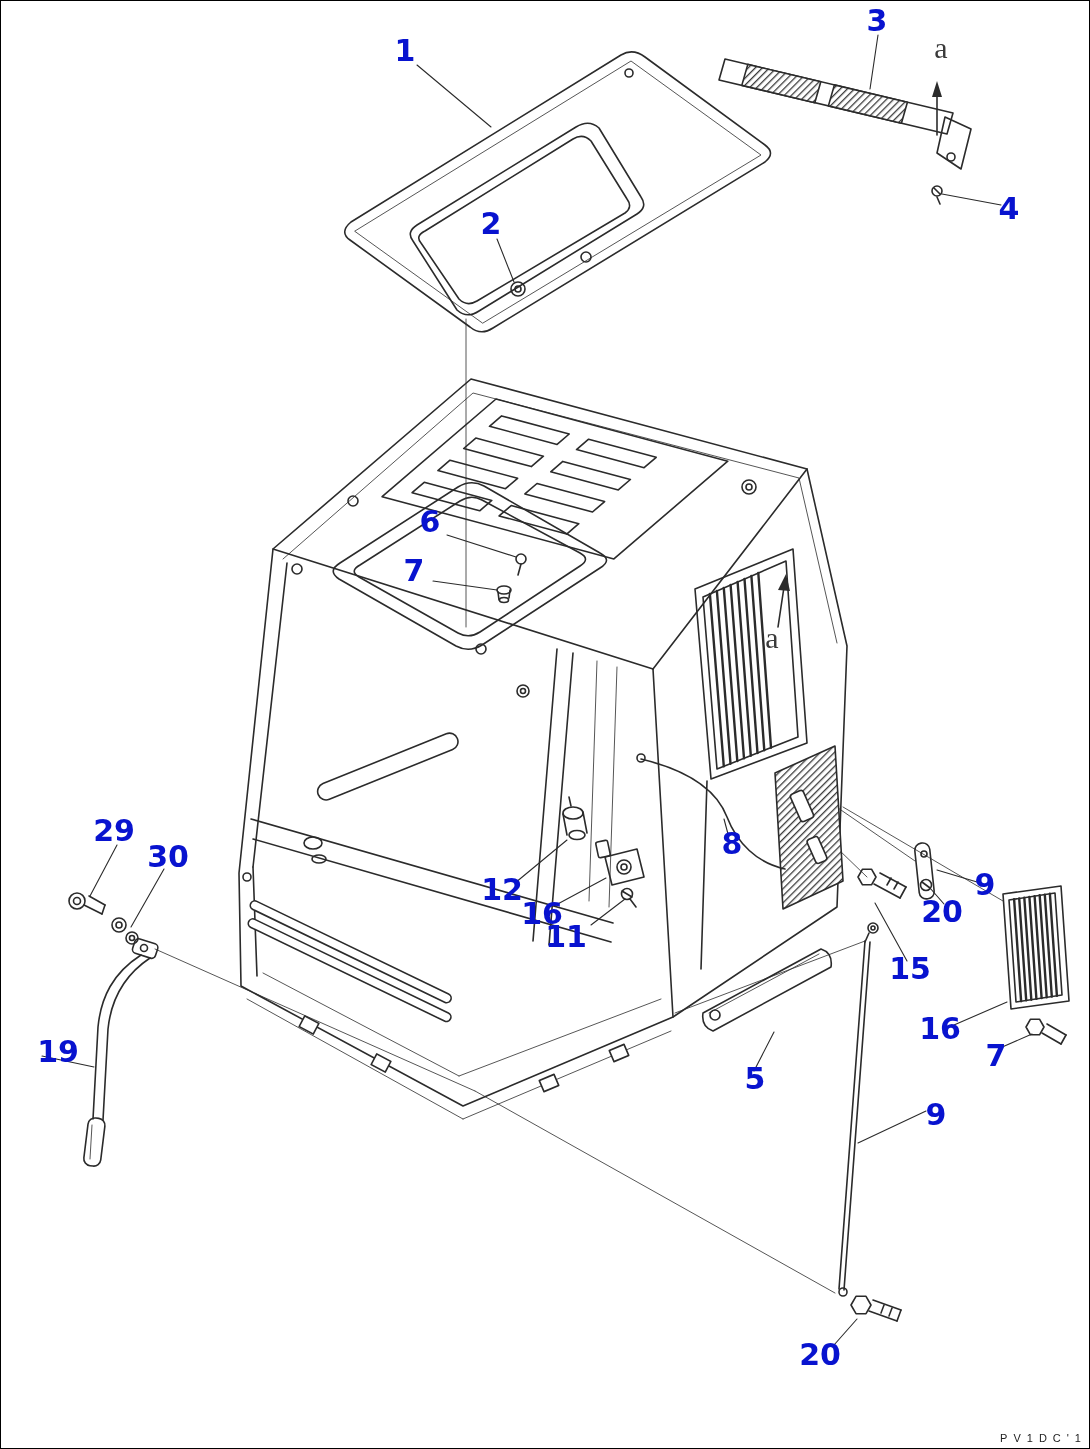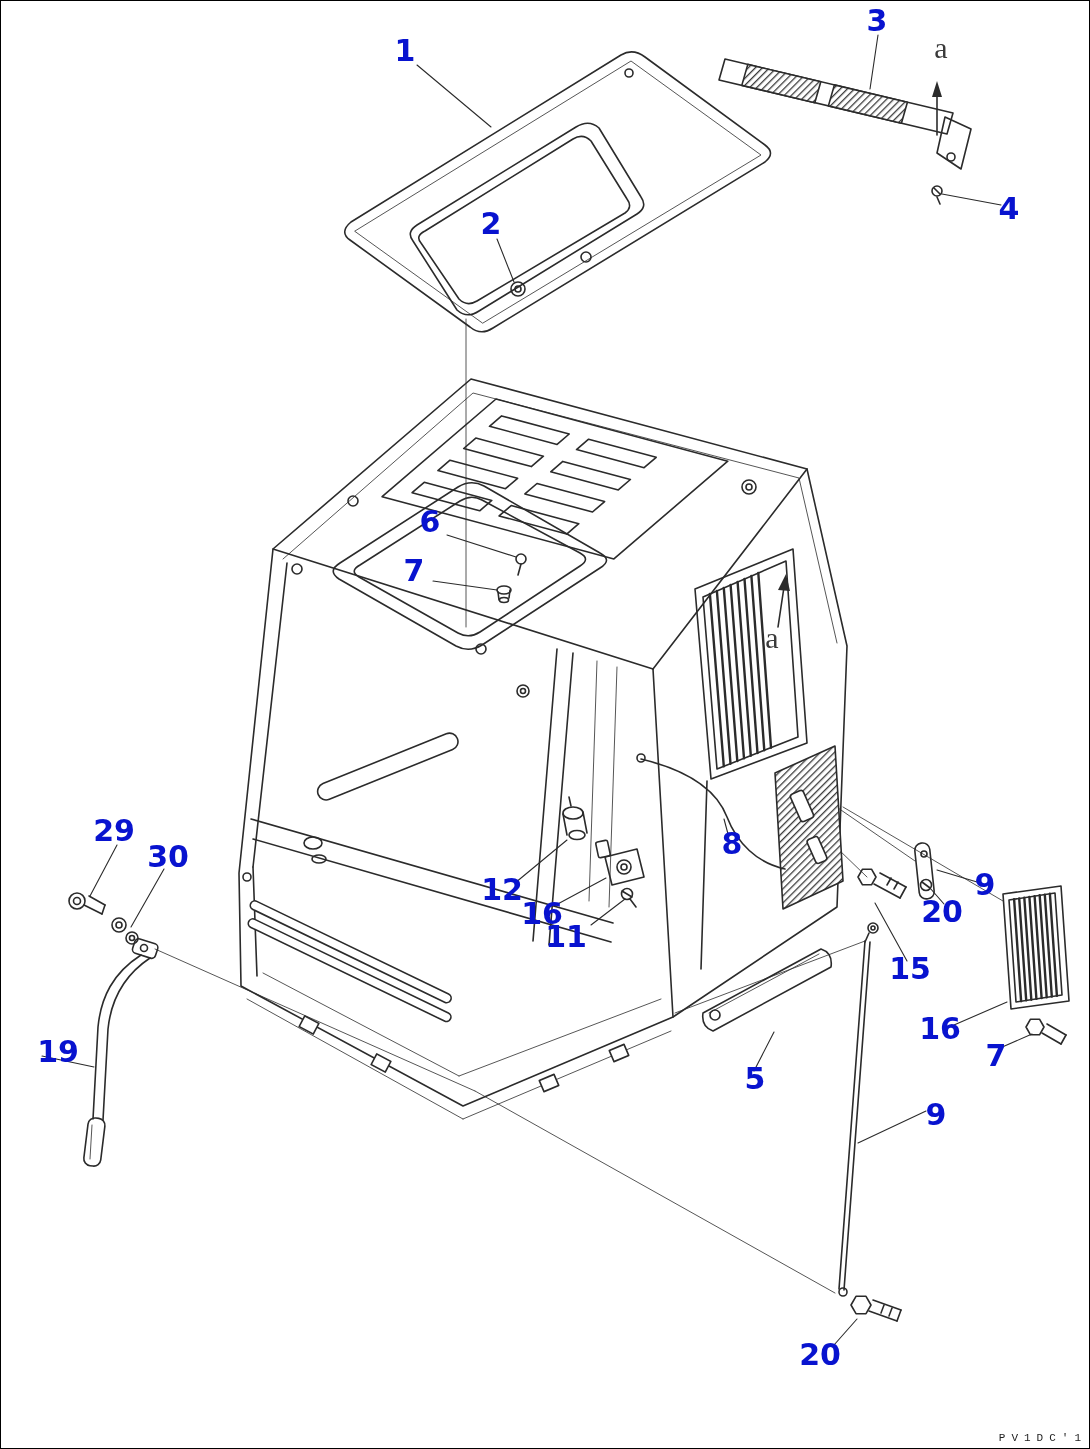--- a/index.html
+++ b/index.html
@@ -27,21 +27,21 @@
     color:#0813cf; font-weight:bold; font-size:30px; line-height:1;
     font-family:"DejaVu Sans","Liberation Sans",sans-serif;
     white-space:nowrap; user-select:none;
   }
   .callout.letter {
     color:#3a3a3a; font-weight:normal; font-size:30px;
     font-family:"Liberation Serif","DejaVu Serif",serif;
   }
   .footer-code {
     position:absolute; right:2px; bottom:4px;
-    font-family:Liberation Mono, monospace;
+    font-family:Liberation Sans, sans-serif;
     font-size:11px; letter-spacing:6px; color:#222;margin-left:18px;
   }
 </style>
 </head>
 <body>
 
 <div class="page">
 
 <svg width="1090" height="1449" viewBox="0 0 1090 1449">
   <defs>

